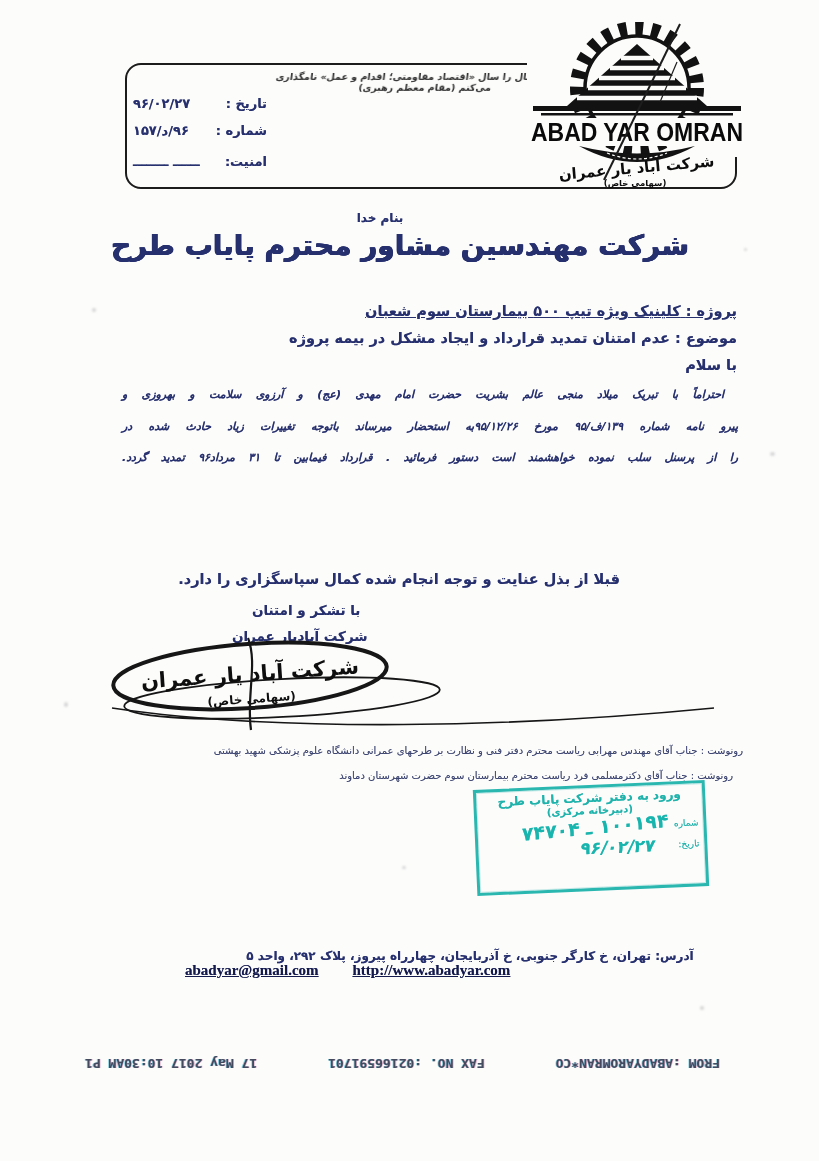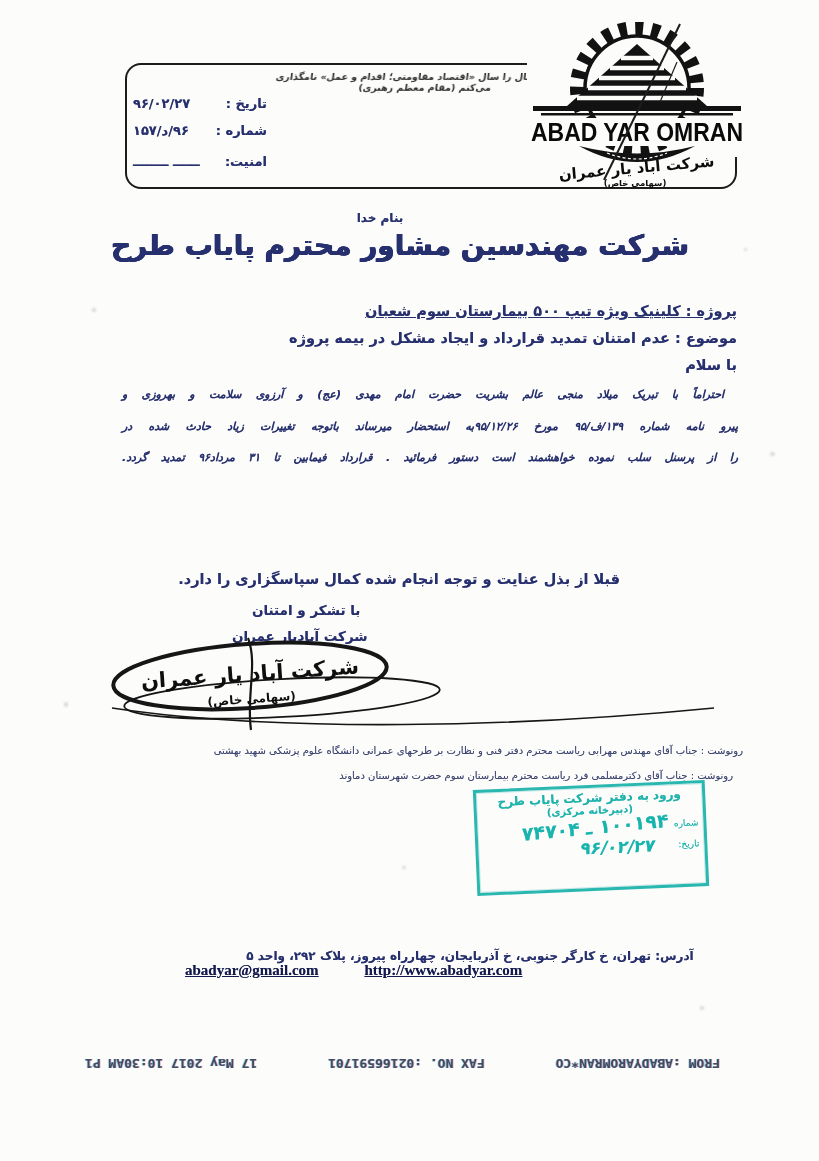--- a/index.html
+++ b/index.html
@@ -54,21 +54,21 @@
     font-family:"DejaVu Sans",sans-serif;color:#18b5ae;}
   .entry-date{font-size:17px;font-weight:bold;letter-spacing:3px;transform:skewX(-12deg);
     margin-right:18px;color:#18b5ae;}
 
   
   .footer-address{left:230px;top:918px;width:480px;text-align:center;direction:rtl;
     font-size:12px;font-weight:bold;margin-top:31px;}
   .footer-phone{left:230px;top:942px;width:390px;text-align:center;direction:rtl;
     font-size:12.5px;font-weight:bold;}
   .footer-links{left:185px;top:962px;width:420px;font-family:"Liberation Serif",serif;
-    font-size:15px;font-weight:bold;color:#13194d;display:flex;gap:46px;}
+    font-size:15px;font-weight:bold;color:#13194d;display:flex;gap:34px;}
   .footer-links span{text-decoration:underline;text-shadow:0 0 .4px rgba(19,25,77,.6);}
 
   
   .fax-line{left:85px;top:1056px;width:635px;transform:rotate(180deg);display:flex;
     justify-content:space-between;font-family:"DejaVu Sans Mono",monospace;font-size:13px;font-weight:bold;
     color:#454a5e;text-shadow:.8px 0 rgba(0,160,200,.45),-.8px 0 rgba(190,40,110,.35);white-space:nowrap;}
 
   
   .speck{border-radius:50%;background:rgba(120,120,122,.28);filter:blur(1px);}
 </style>

